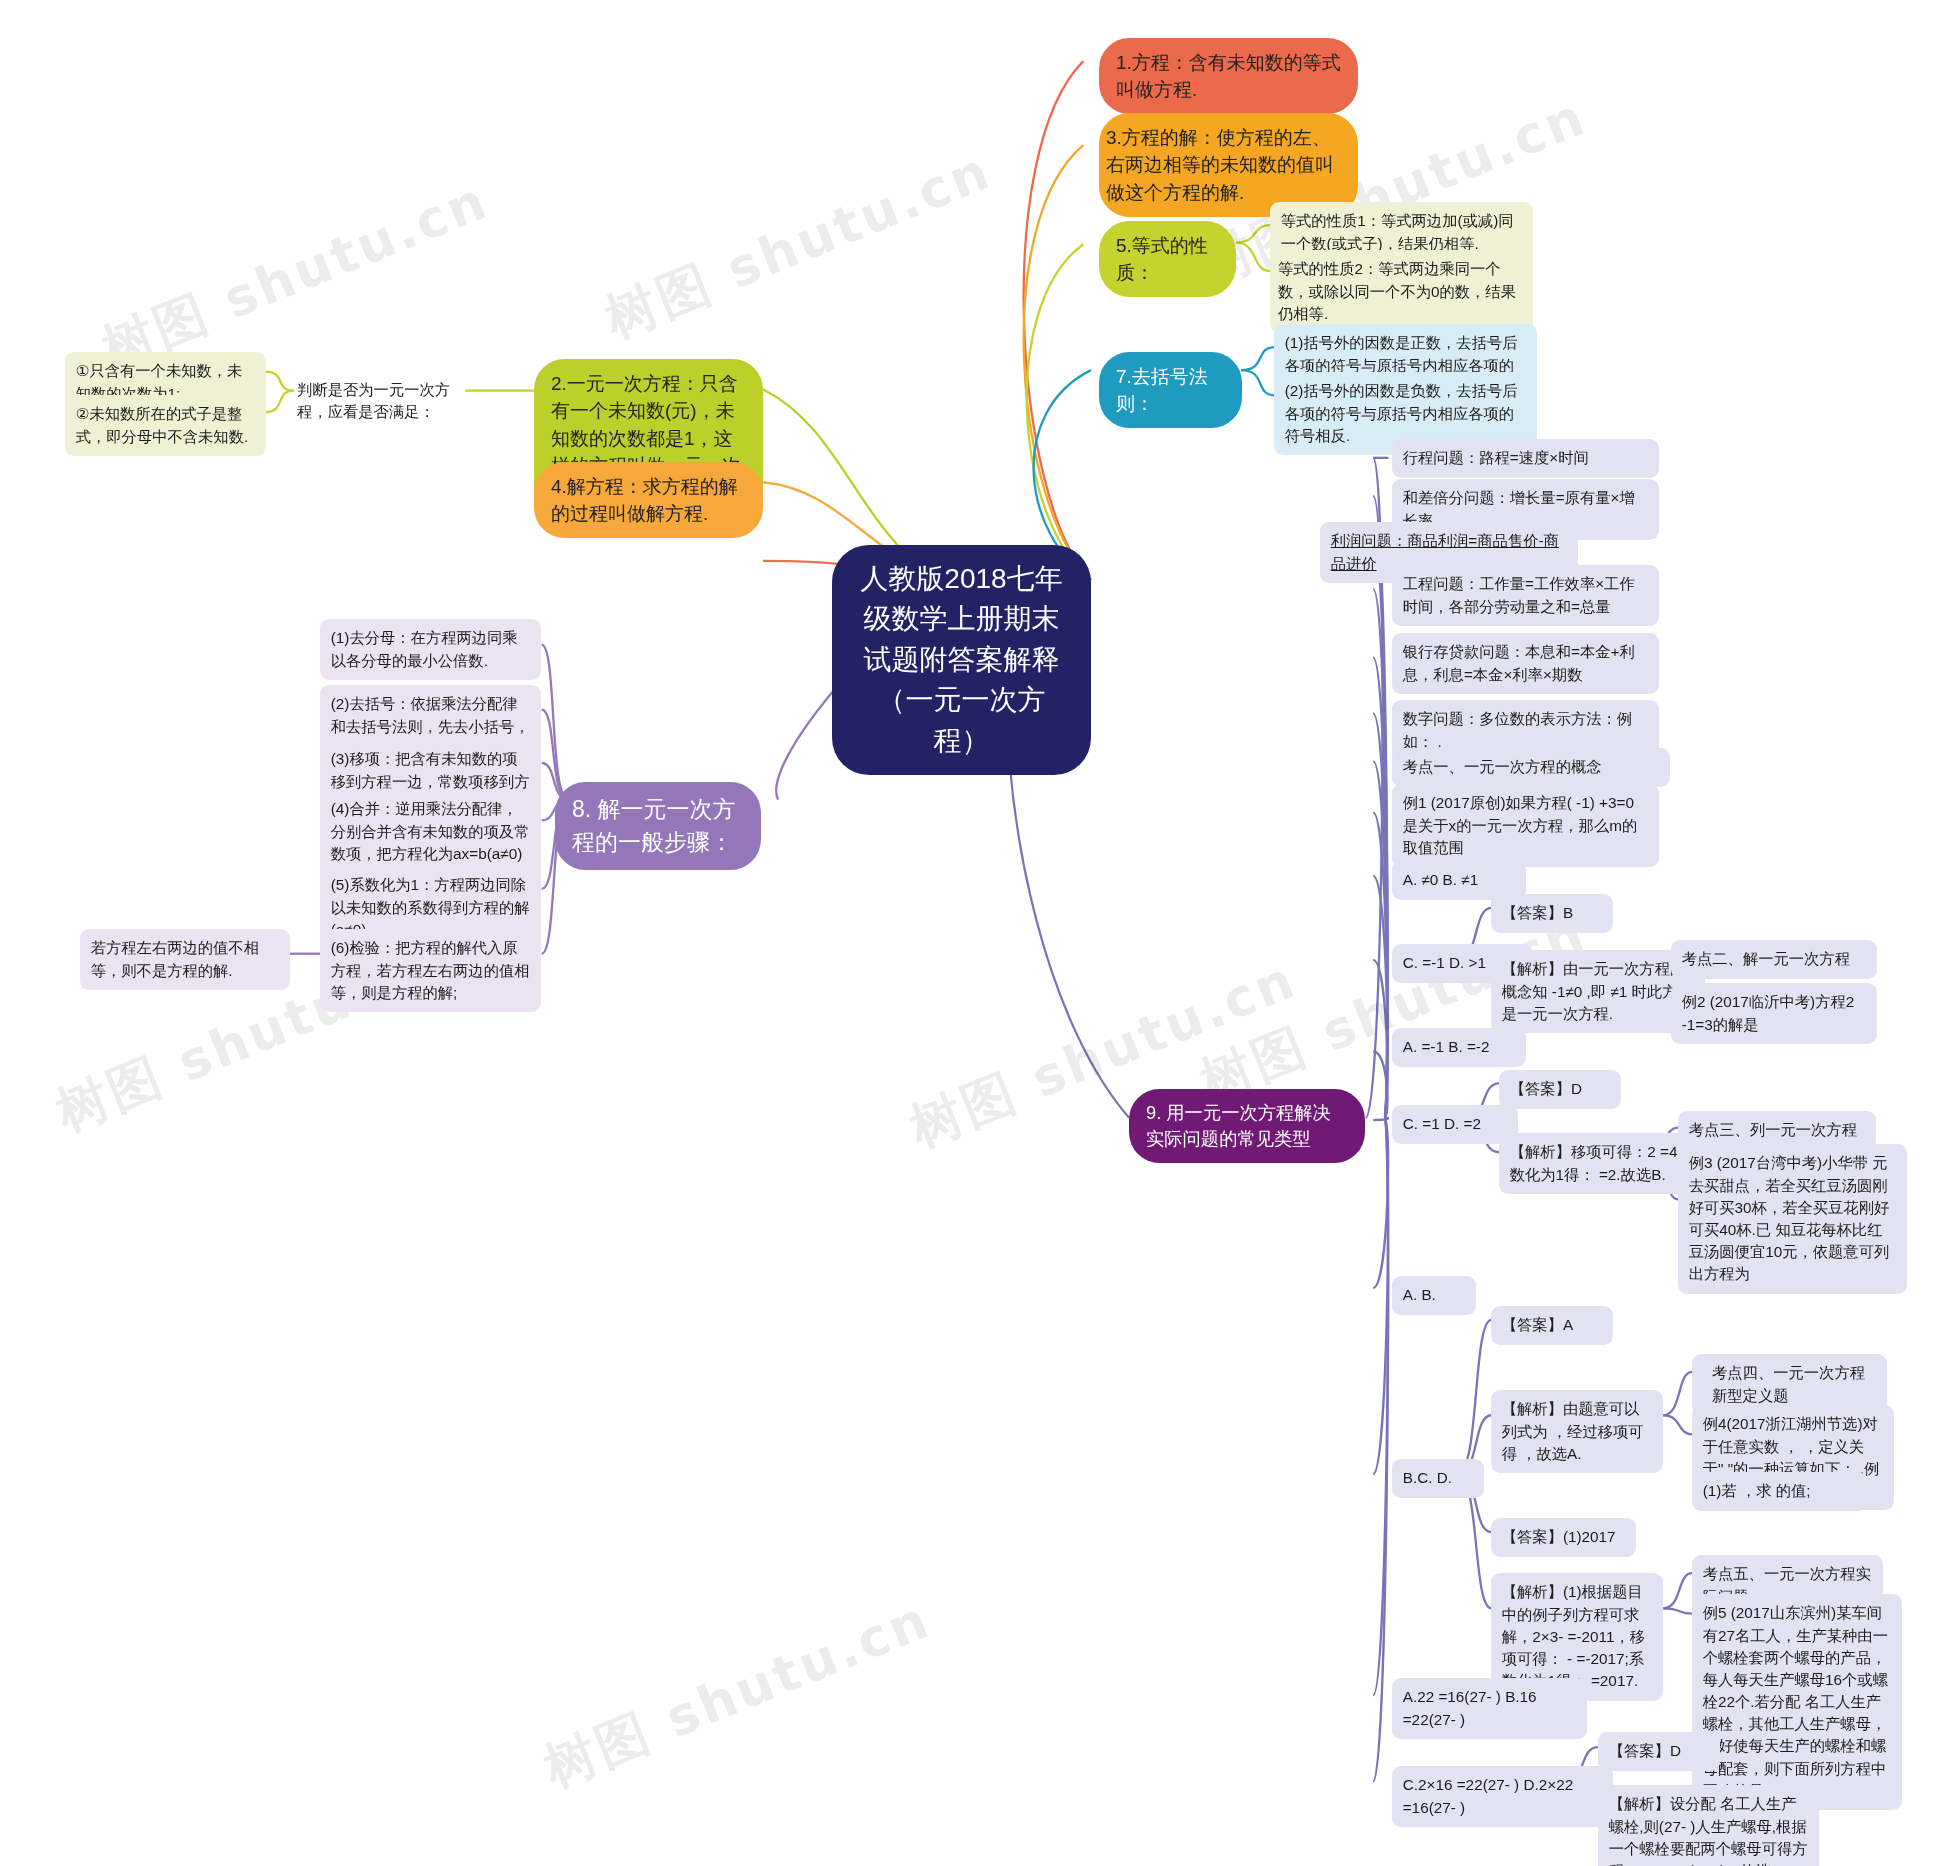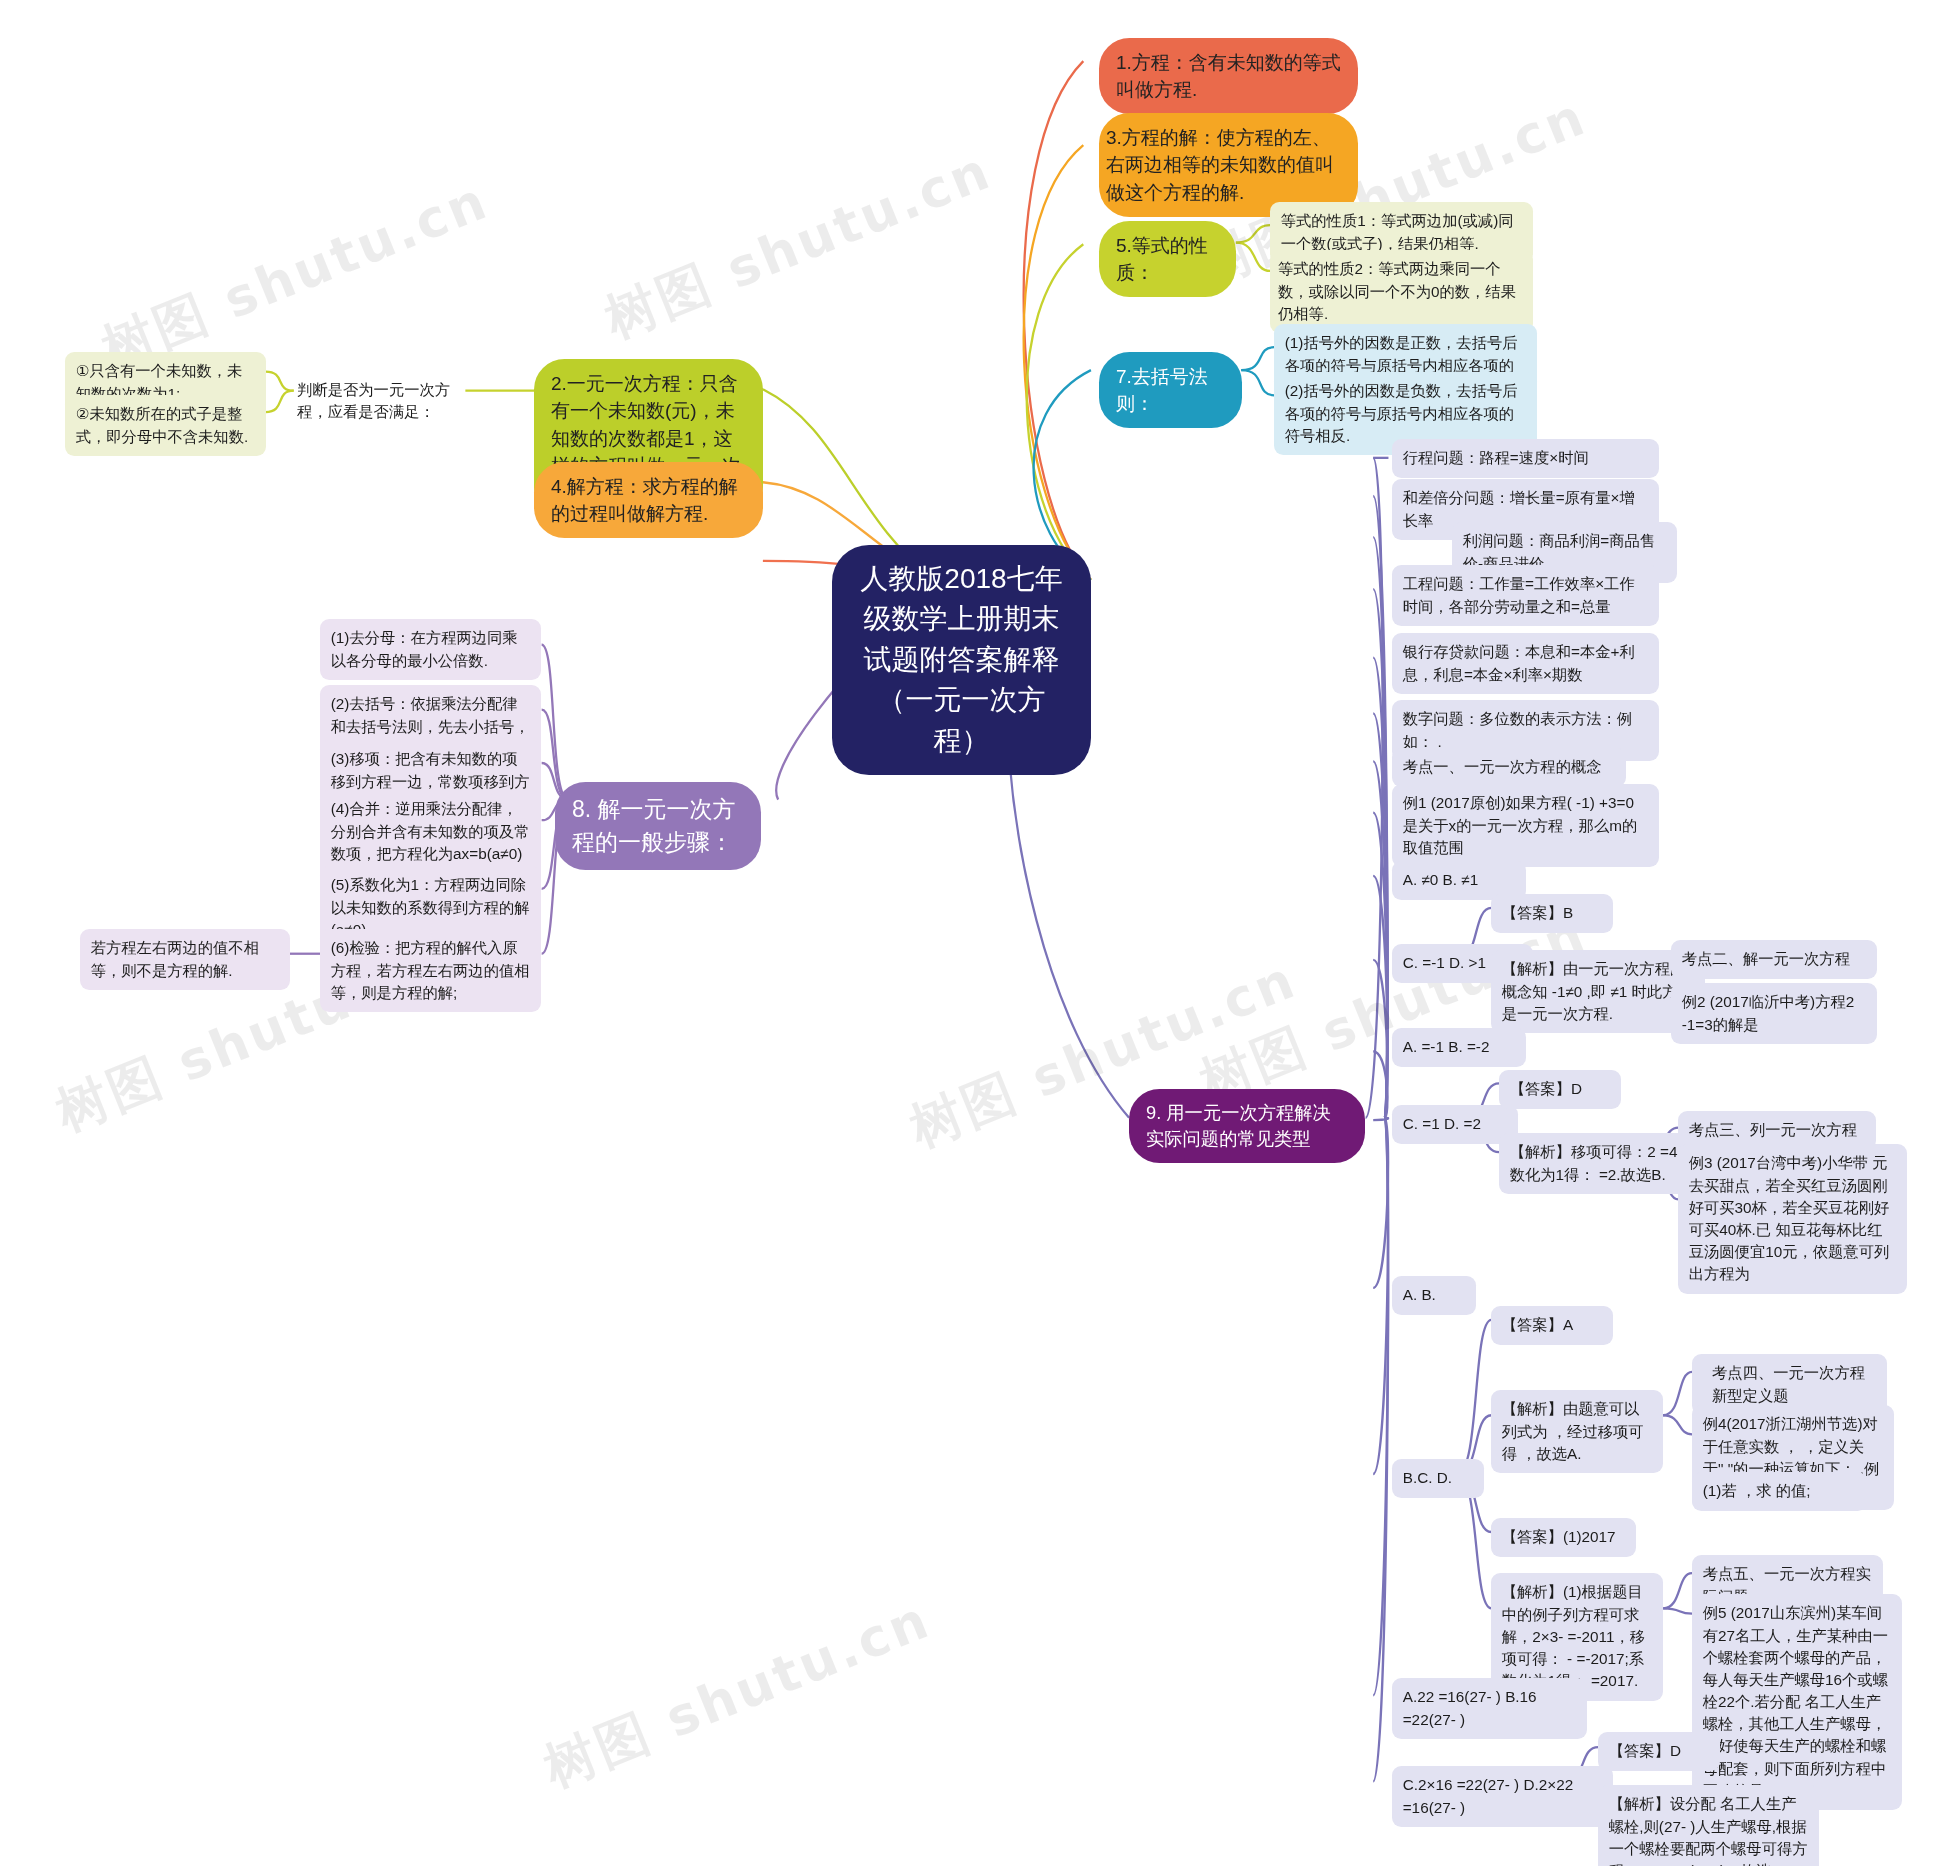--- a/index.html
+++ b/index.html
@@ -166,26 +166,26 @@
   <div class="node leaf leaf-lilac" style="left:320px; top:740px; width:221px;">(3)移项：把含有未知数的项移到方程一边，常数项移到方程另一边.</div>
   <div class="node leaf leaf-lilac" style="left:320px; top:790px; width:221px;">(4)合并：逆用乘法分配律，分别合并含有未知数的项及常数项，把方程化为ax=b(a≠0)的形式.</div>
   <div class="node leaf leaf-lilac" style="left:320px; top:866px; width:221px;">(5)系数化为1：方程两边同除以未知数的系数得到方程的解 (a≠0).</div>
   <div class="node leaf leaf-lilac" style="left:320px; top:929px; width:221px;">(6)检验：把方程的解代入原方程，若方程左右两边的值相等，则是方程的解;</div>
   <div class="node leaf leaf-lilac" style="left:80px; top:929px; width:210px;">若方程左右两边的值不相等，则不是方程的解.</div>
 
   <div class="node l1 l1-violet" style="left:1129px; top:1089px; width:236px; font-size:18.3px;">9. 用一元一次方程解决实际问题的常见类型</div>
 
   <div class="node leaf leaf-peri" style="left:1392px; top:439px; width:267px;">行程问题：路程=速度×时间</div>
   <div class="node leaf leaf-peri" style="left:1392px; top:479px; width:267px;">和差倍分问题：增长量=原有量×增长率</div>
-  <div class="node leaf leaf-peri" style="left:1452px; top:522px; width:225px;">利润问题：商品利润=商品售价-商品进价</div>
+  <div class="node leaf leaf-peri" style="left:1320px; top:522px; width:258px;text-decoration:underline;">利润问题：商品利润=商品售价-商品进价</div>
   <div class="node leaf leaf-peri" style="left:1392px; top:565px; width:267px;">工程问题：工作量=工作效率×工作时间，各部分劳动量之和=总量</div>
   <div class="node leaf leaf-peri" style="left:1392px; top:633px; width:267px;">银行存贷款问题：本息和=本金+利息，利息=本金×利率×期数</div>
   <div class="node leaf leaf-peri" style="left:1392px; top:700px; width:267px;">数字问题：多位数的表示方法：例如： .</div>
 
-  <div class="node leaf leaf-peri" style="left:1392px; top:748px; width:234px;">考点一、一元一次方程的概念</div>
+  <div class="node leaf leaf-peri" style="left:1392px; top:748px; width:278px;">考点一、一元一次方程的概念</div>
 
   <div class="node leaf leaf-peri" style="left:1392px; top:784px; width:267px;">例1 (2017原创)如果方程( -1) +3=0是关于x的一元一次方程，那么m的取值范围</div>
   <div class="node leaf leaf-peri" style="left:1392px; top:861px; width:134px;">A. ≠0 B. ≠1</div>
   <div class="node leaf leaf-peri" style="left:1392px; top:944px; width:141px;">C. =-1 D. &gt;1</div>
   <div class="node leaf leaf-peri" style="left:1491px; top:894px; width:122px;">【答案】B</div>
   <div class="node leaf leaf-peri" style="left:1491px; top:950px; width:214px;">【解析】由一元一次方程的概念知 -1≠0 ,即 ≠1 时此方程是一元一次方程.</div>
 
   <div class="node leaf leaf-peri" style="left:1671px; top:940px; width:206px;">考点二、解一元一次方程</div>
   <div class="node leaf leaf-peri" style="left:1671px; top:983px; width:206px;">例2 (2017临沂中考)方程2 -1=3的解是</div>
 

